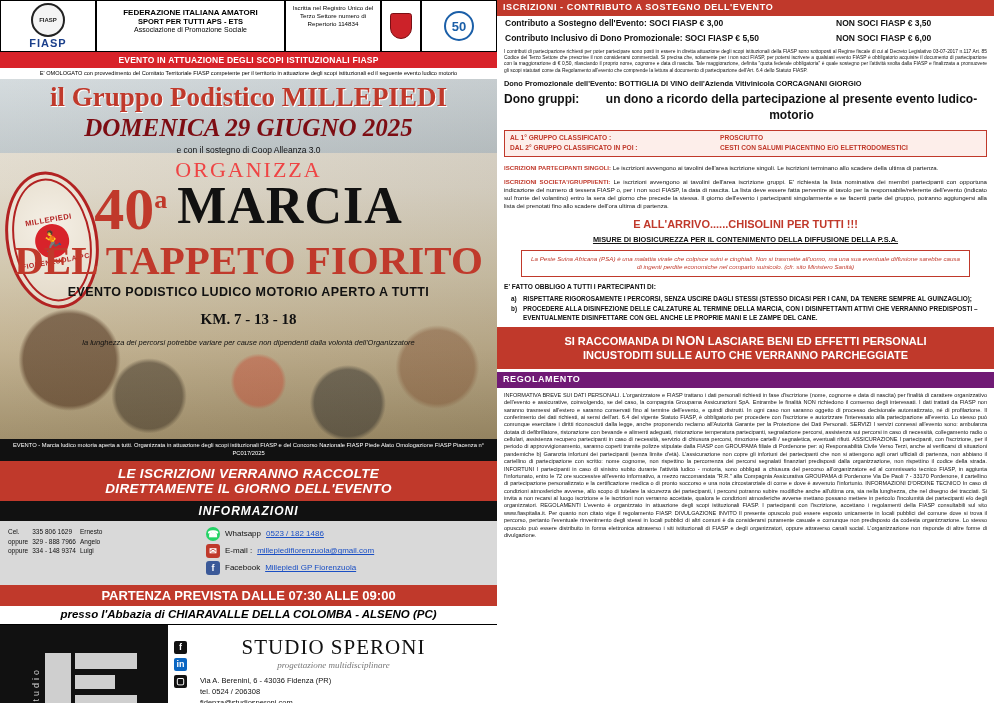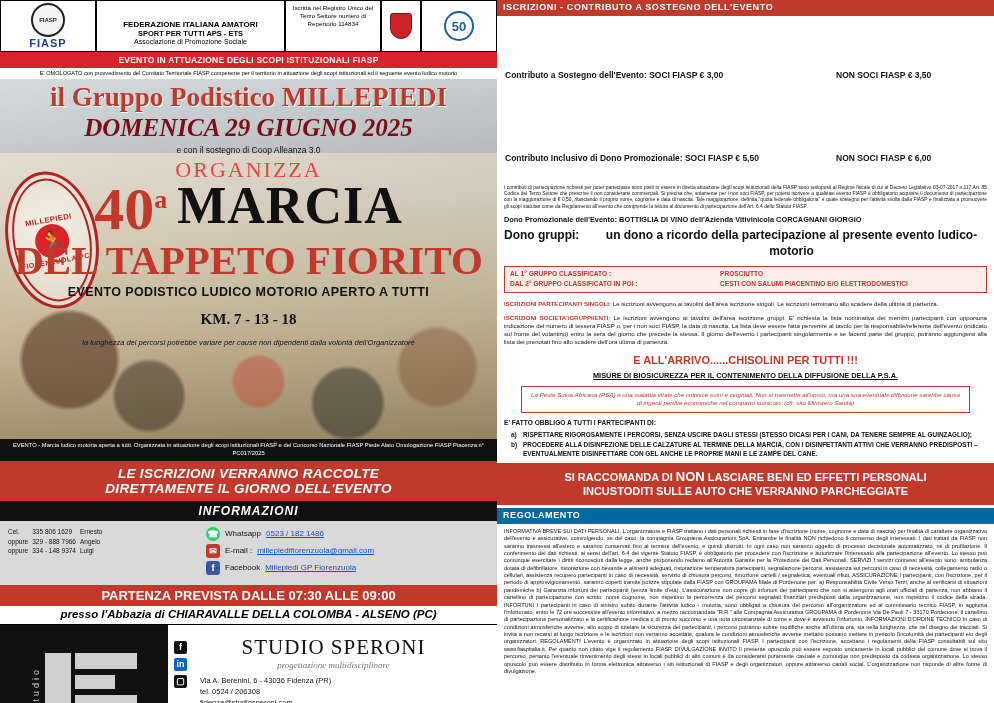--- a/index.html
+++ b/index.html
@@ -11,21 +11,21 @@
   }
   .page { position: relative; width: 994px; height: 703px; display: flex; }
 
   
   .left { width: 497px; height: 703px; position: relative; background: #fff; }
 
   .header-strip { display: flex; height: 52px; border-bottom: 0px solid #000; }
   .logo-fiasp { width: 96px; border: 1px solid #000; display:flex; align-items:center; justify-content:center; flex-direction:column; font-size:6px; }
   .circle-logo { width:34px;height:34px;border-radius:50%;border:2px solid #222; display:flex;align-items:center;justify-content:center;font-weight:bold;font-size:6px;color:#222;background:#f4f4f4;}
   .fiasp-word { font-size:11px; font-weight:bold; letter-spacing:1px; color:#1b3f8b; }
-  .fed-block { flex:1; border:1px solid #000; text-align:center; padding-top:19px; }
+  .fed-block { flex:1; border:1px solid #000; text-align:center; padding-top:7px; }
   .fed-block .l1 { font-size:8px; font-weight:bold; }
   .fed-block .l2 { font-size:7.5px; font-weight:bold; }
   .fed-block .l3 { font-size:7px; }
   .reg-block { width:96px; border:1px solid #000; font-size:6.2px; text-align:center; padding:3px 2px; line-height:1.25; }
   .shield { width:40px; border:1px solid #000; display:flex; align-items:center; justify-content:center; }
   .shield-in { width:22px;height:26px;background:#cc2229;border:1px solid #7a0f14;border-radius:3px 3px 12px 12px; }
   .fifty { width:76px; border:1px solid #000; display:flex;align-items:center;justify-content:center; }
   .fifty-circ { width:30px;height:30px;border-radius:50%;border:2px solid #1b5fa8;color:#1b5fa8;font-weight:bold;font-size:13px;display:flex;align-items:center;justify-content:center;}
 
   .banner-red { background:#d8232a; color:#fff; font-size:8.5px; font-weight:bold; text-align:center; padding:3px 0; letter-spacing:.2px;}
@@ -107,21 +107,21 @@
   .sp-sub { font-family:"Liberation Serif", serif; font-style:italic; font-size:9px; color:#777; text-align:center; margin-bottom:6px;}
   .sp-addr { font-size:7.5px; line-height:1.45; color:#111; padding-left:22px;}
   .sp-socialcol { position:absolute; left:6px; top:16px; display:flex; flex-direction:column; gap:4px;}
   .sq { width:13px;height:13px;border-radius:2px; background:#111; color:#fff; font-size:9px; display:flex;align-items:center;justify-content:center;font-weight:bold;}
   .sq.li{background:#0a66c2;text-align:center;}
   .sq.ig{background:#111;}
 
   
   .right { width:497px; height:703px; position:relative; background:#fff; font-size:6.2px; line-height:1.3; color:#111;}
   .r-head { background:#c0392b; color:#fff; font-weight:bold; font-size:9px; letter-spacing:.6px; padding:2px 6px; }
-  .price-row { display:flex; font-size:8.5px; font-weight:bold; padding:18px 8px;margin-top:36px; }
+  .price-row { display:flex; font-size:8.5px; font-weight:bold; padding:2px 8px; }
   .price-row .a { flex:1; }
   .price-row .b { width:150px; }
   .tiny { font-size:4.9px; text-align:justify; line-height:1.28; padding:3px 7px; }
   .dono { font-size:7.4px; font-weight:bold; padding:2px 7px;}
   .dono .v { font-weight:bold; }
   .gruppi { display:flex; font-size:12px; padding:2px 7px; }
   .gruppi .lbl { width:92px; font-weight:bold;}
   .gruppi .val { flex:1; text-align:center; font-weight:bold;}
   .prize-box { border:1px solid #c0392b; background:#fdeeea; margin:4px 7px; padding:3px 5px; display:flex; flex-direction:column; gap:2px;}
   .prize-line { display:flex; font-size:6.6px; font-weight:bold; color:#c0392b;}
@@ -131,21 +131,21 @@
   .para .rd { color:#c0392b; font-weight:bold; }
   .arrivo { text-align:center; color:#c0392b; font-weight:bold; font-size:11px; padding:4px 0 2px;}
   .mis-title { text-align:center; font-weight:bold; font-size:7.4px; text-decoration:underline; padding:2px 0;}
   .psa-box { border:1px solid #c0392b; margin:3px 24px; padding:4px 6px; font-size:6.2px; font-style:italic; color:#c0392b; text-align:center; line-height:1.35;}
   .obbligo { font-size:6.6px; font-weight:bold; padding:3px 7px;}
   .ab-item { display:flex; padding:1px 7px 1px 14px; font-size:6.4px; }
   .ab-item .k { width:12px; font-weight:bold;}
   .ab-item .t { flex:1; font-weight:bold; }
   .raccom { background:#c0392b; color:#fff; text-align:center; font-weight:bold; font-size:11px; line-height:1.25; padding:6px 4px; margin-top:4px;}
   .raccom .big { font-size:13px; }
-  .reg-head { background:#0369a1; color:#fff; font-weight:bold; font-size:9px; letter-spacing:.6px; padding:2px 6px; margin-top:3px;}
+  .reg-head { background:#701a75; color:#fff; font-weight:bold; font-size:9px; letter-spacing:.6px; padding:2px 6px; margin-top:3px;}
   .reg-body { font-size:5.55px; text-align:justify; padding:4px 7px 2px; line-height:1.33;}
   .divider-v { position:absolute; left:497px; top:0; width:1px; height:703px; background:#000; }
 </style>
 </head>
 <body>
 
 <div class="page">
 
   <div class="left">
 

